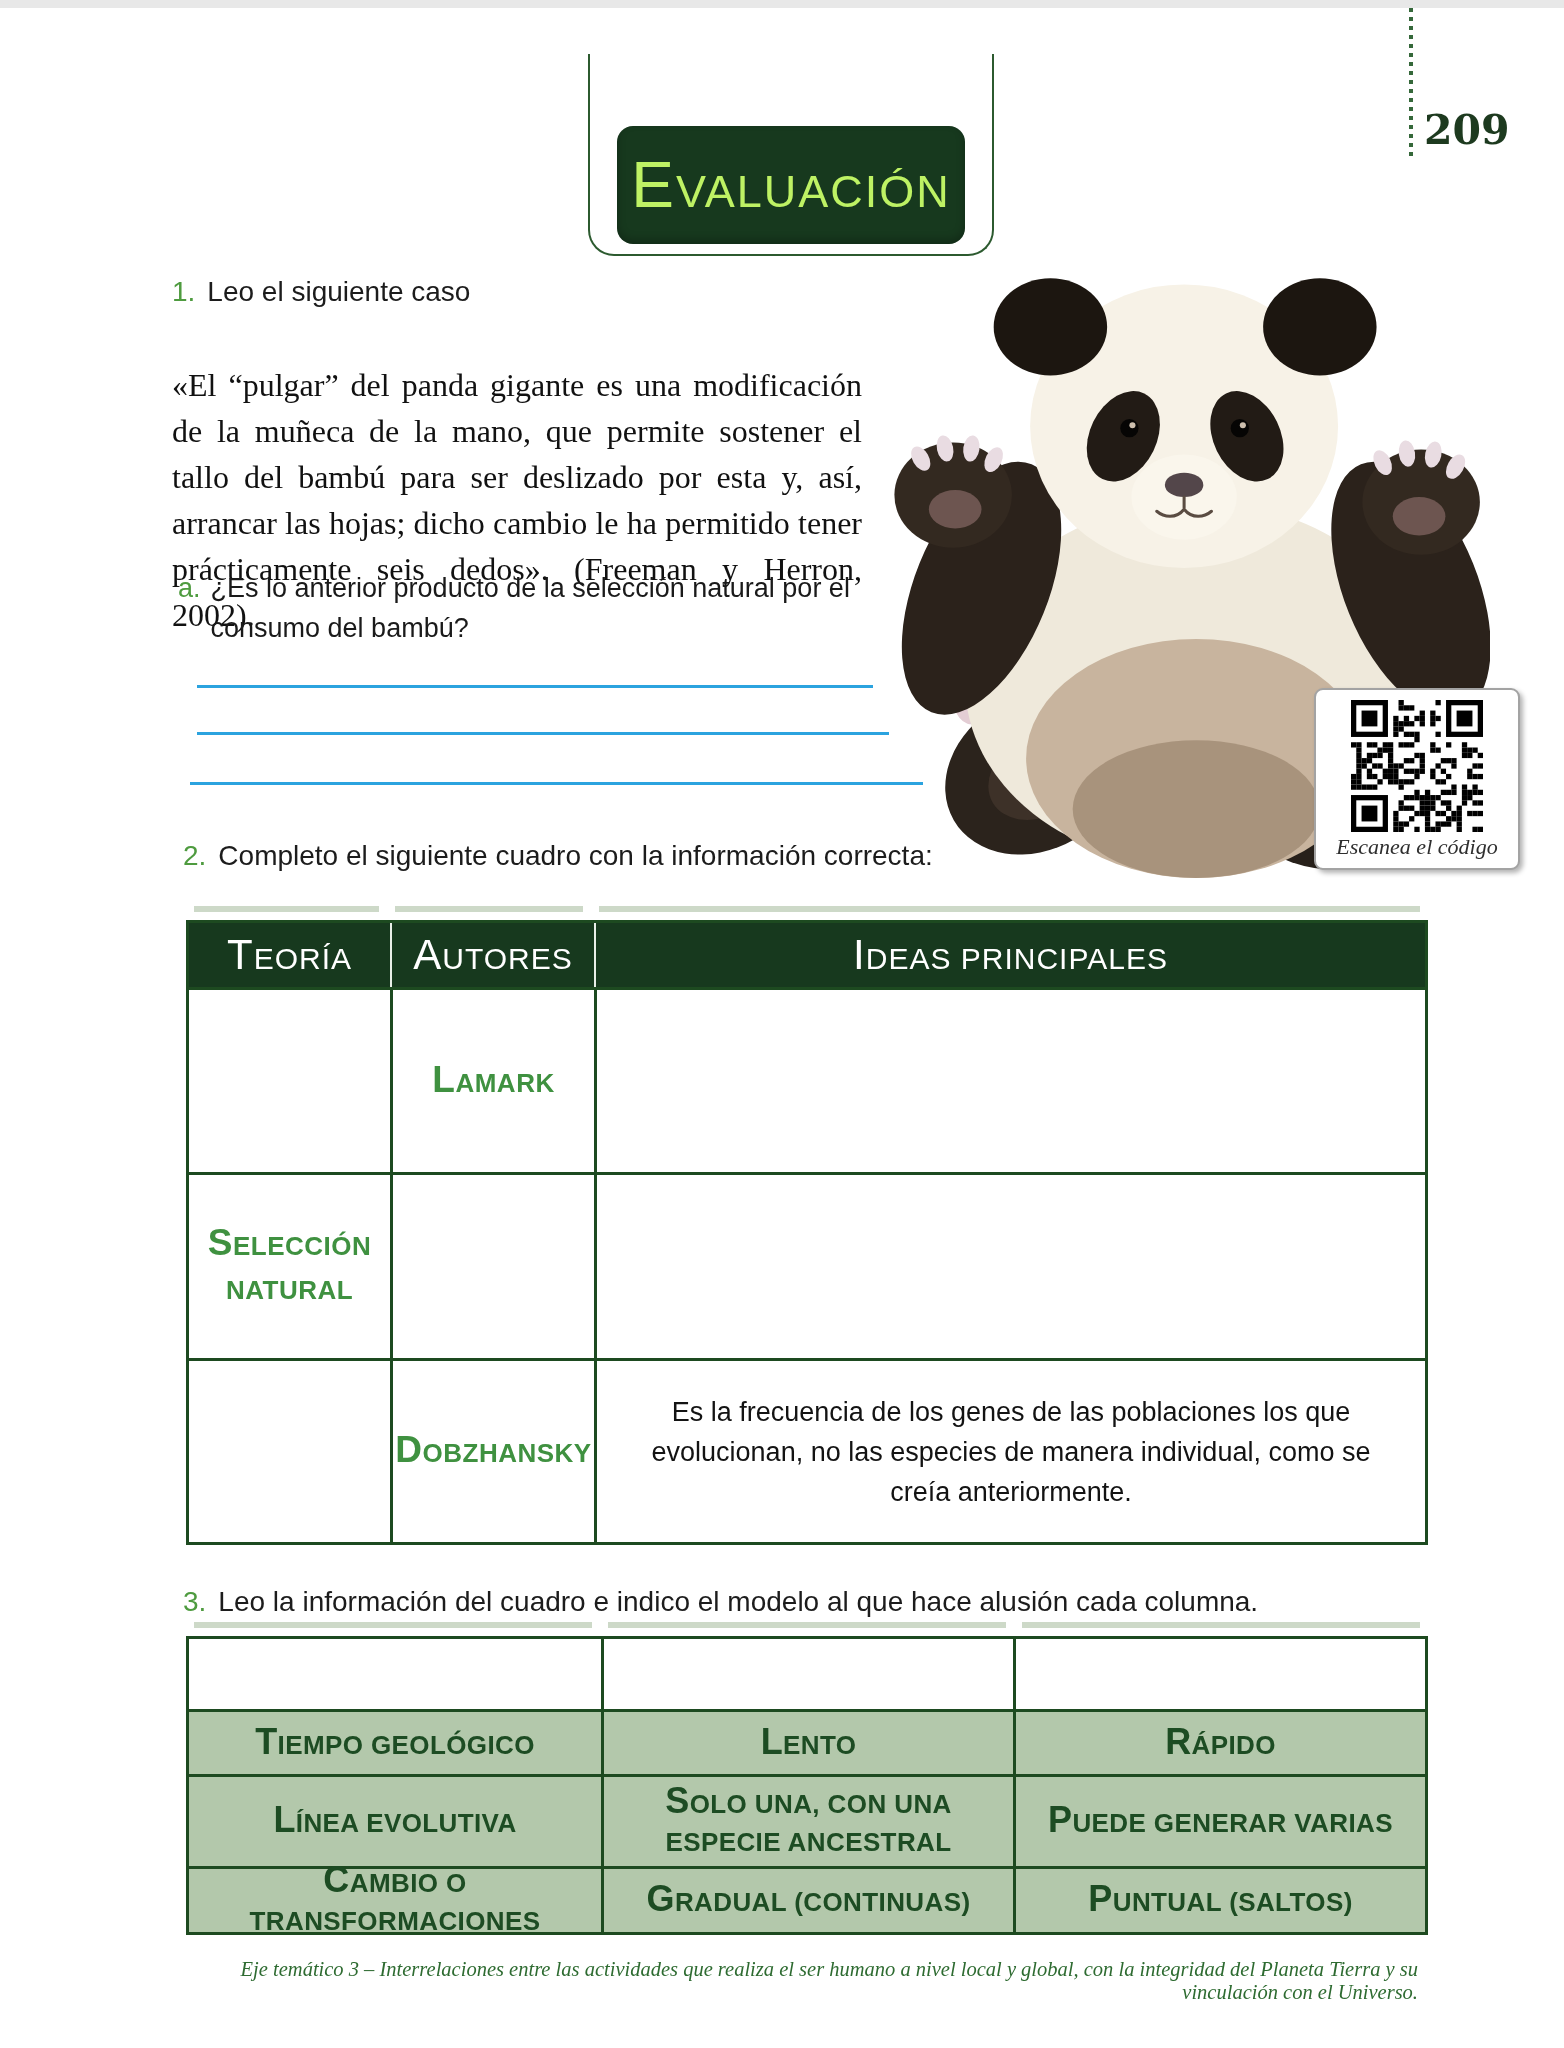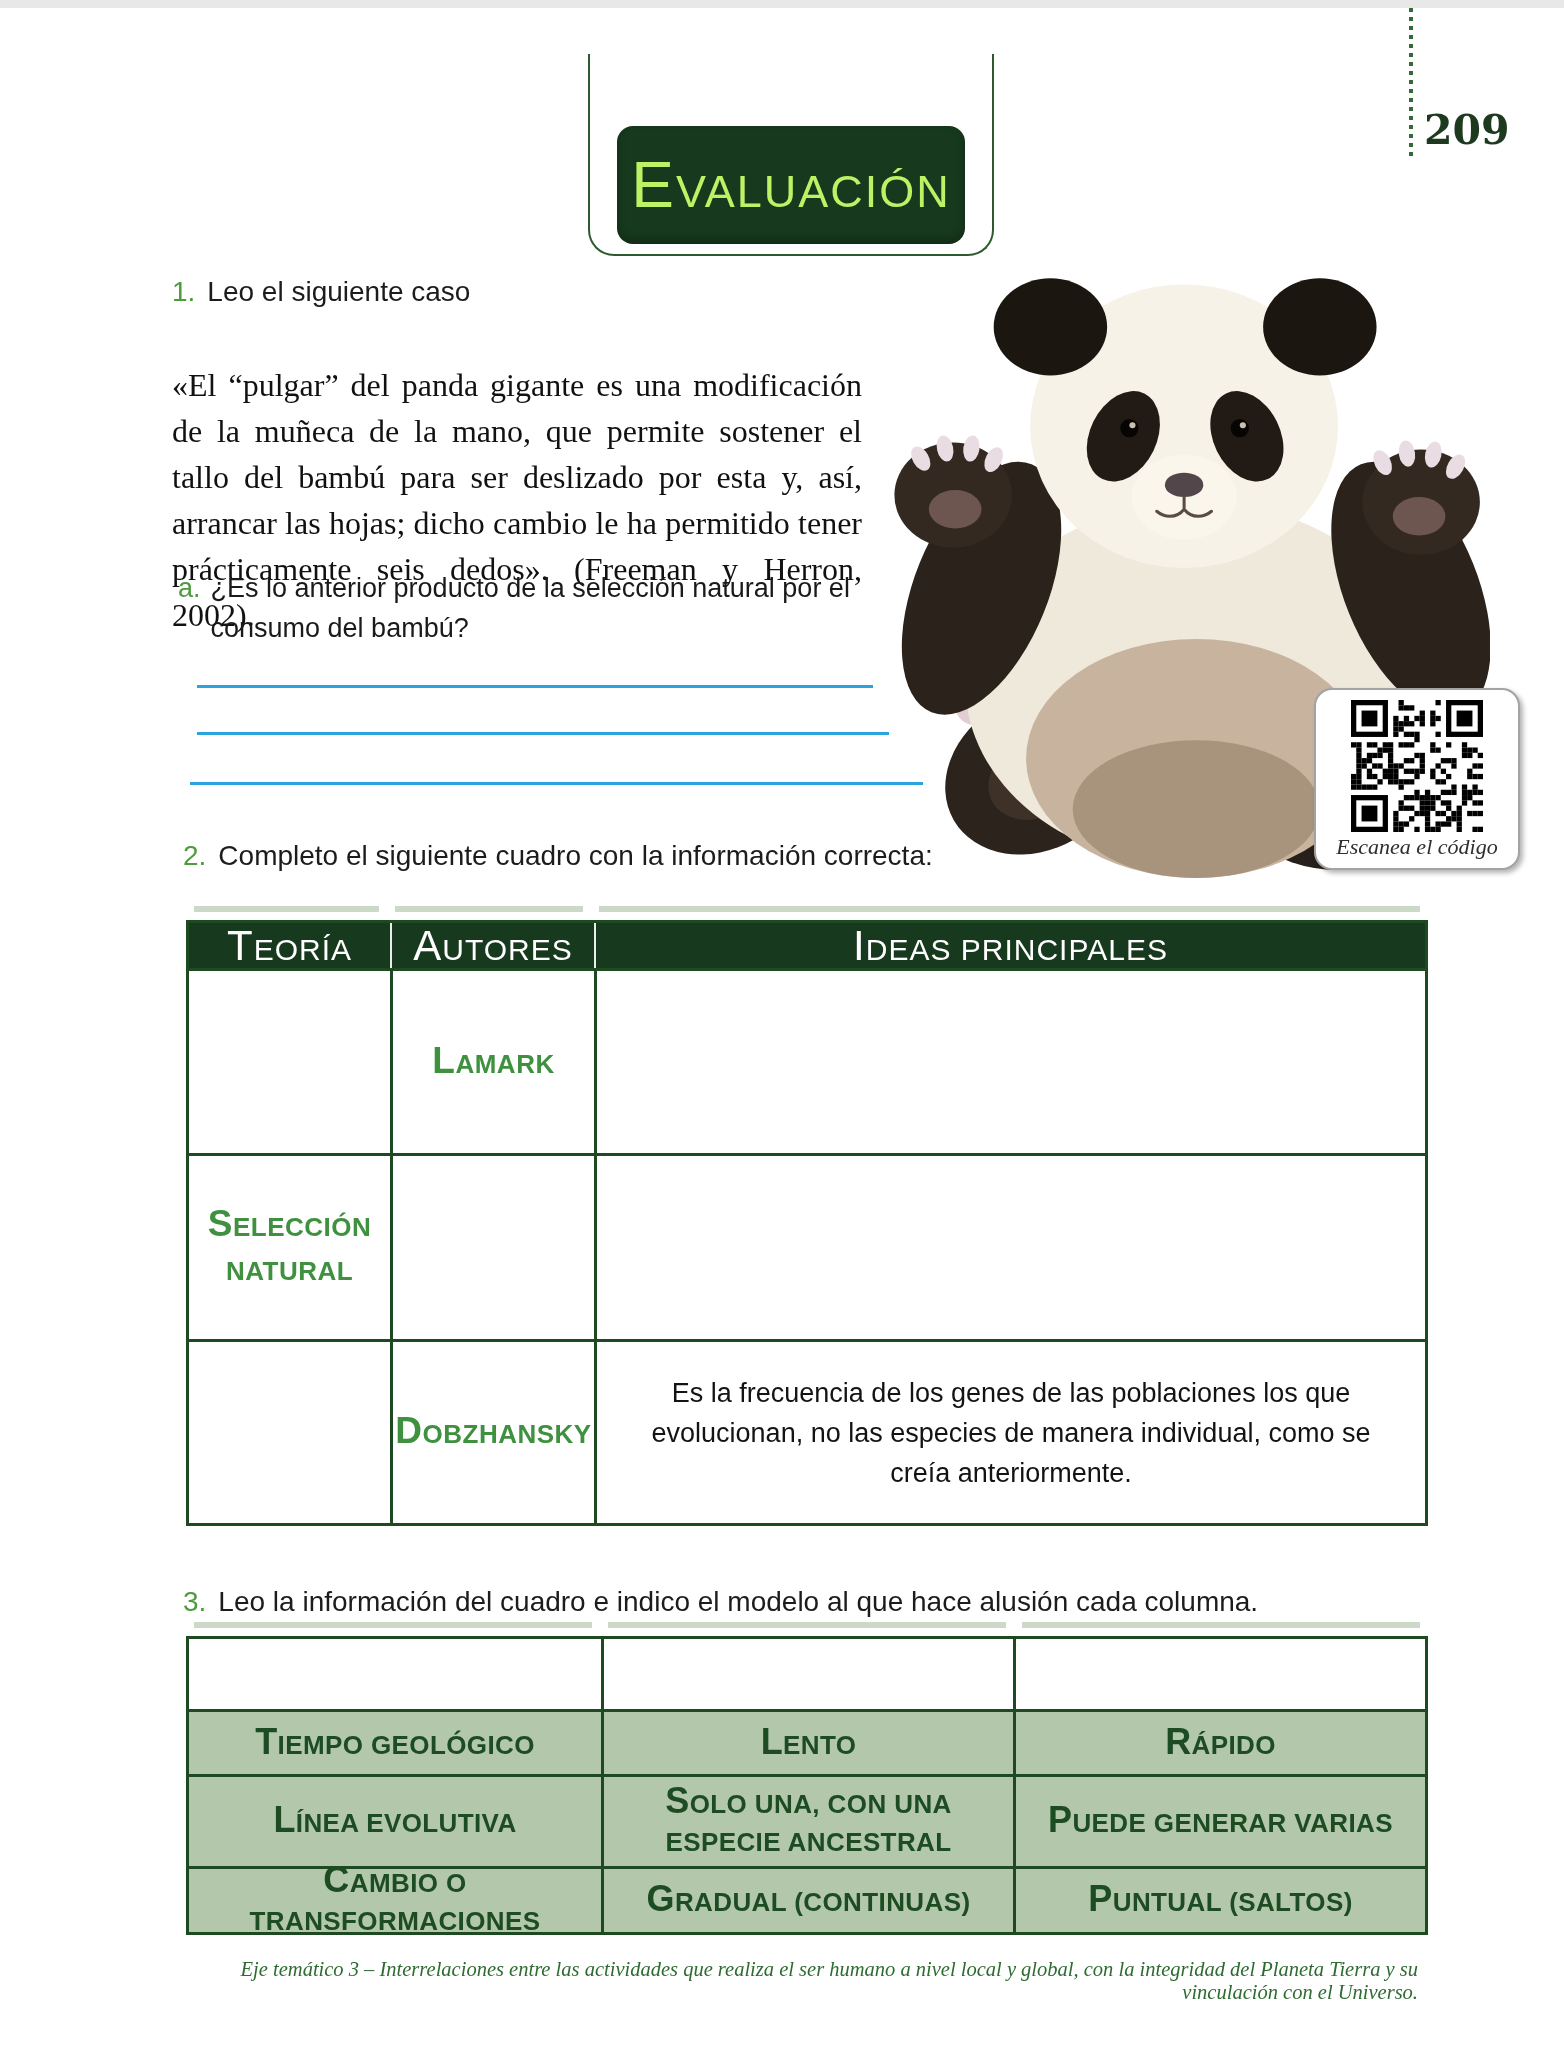--- a/index.html
+++ b/index.html
@@ -46,21 +46,21 @@
   .quote .spacer{float:right;width:158px;height:150px;margin-top:95px;}
   
   .question{position:absolute;left:178px;top:560px;width:700px;font-size:27px;display:flex;gap:10px;line-height:40px;}
   
   .ans-line{position:absolute;height:3px;background:#2ba3df;}
   
   .panda{position:absolute;left:862px;top:246px;z-index:1;}
   
   .qr-card{
     position:absolute;left:1314px;top:680px;width:202px;height:178px;z-index:2;
-    background:#fff;border:2px solid #a3a3a3;border-radius:18px;
+    background:#fff;border:2px solid #a3a3a3;border-radius:9px;
     box-shadow:3px 3px 5px rgba(0,0,0,.30);
     display:flex;flex-direction:column;align-items:center;justify-content:flex-start;
   }
   .qr-svg{margin-top:10px;}
   .qr-caption{
     font-family:"Liberation Serif",serif;font-style:italic;
     font-size:22px;color:#2e2e2e;margin-top:2px;
   }
   
   .hintbar{position:absolute;height:6px;background:#cdd9c8;}
@@ -395,21 +395,21 @@
   <div class="heading" style="left:183px;top:832px;">
     <span class="num">2.</span>
     <span>Completo el siguiente cuadro con la información correcta:</span>
   </div>
 
   <div class="hintbar" style="left:194px;top:898px;width:185px;"></div>
   <div class="hintbar" style="left:395px;top:898px;width:188px;"></div>
   <div class="hintbar" style="left:599px;top:898px;width:821px;"></div>
 
   <div class="tbl" style="top:912px;">
-    <div class="trow t2-head" style="height:45px;">
+    <div class="trow t2-head" style="height:64px;">
       <div class="tcell" style="width:201px;">
         <div class="th-label">TEORÍA</div>
       </div>
       <div class="tcell" style="width:204px;">
         <div class="th-label">AUTORES</div>
       </div>
       <div class="tcell" style="flex:1;">
         <div class="th-label">IDEAS PRINCIPALES</div>
       </div>
     </div>

